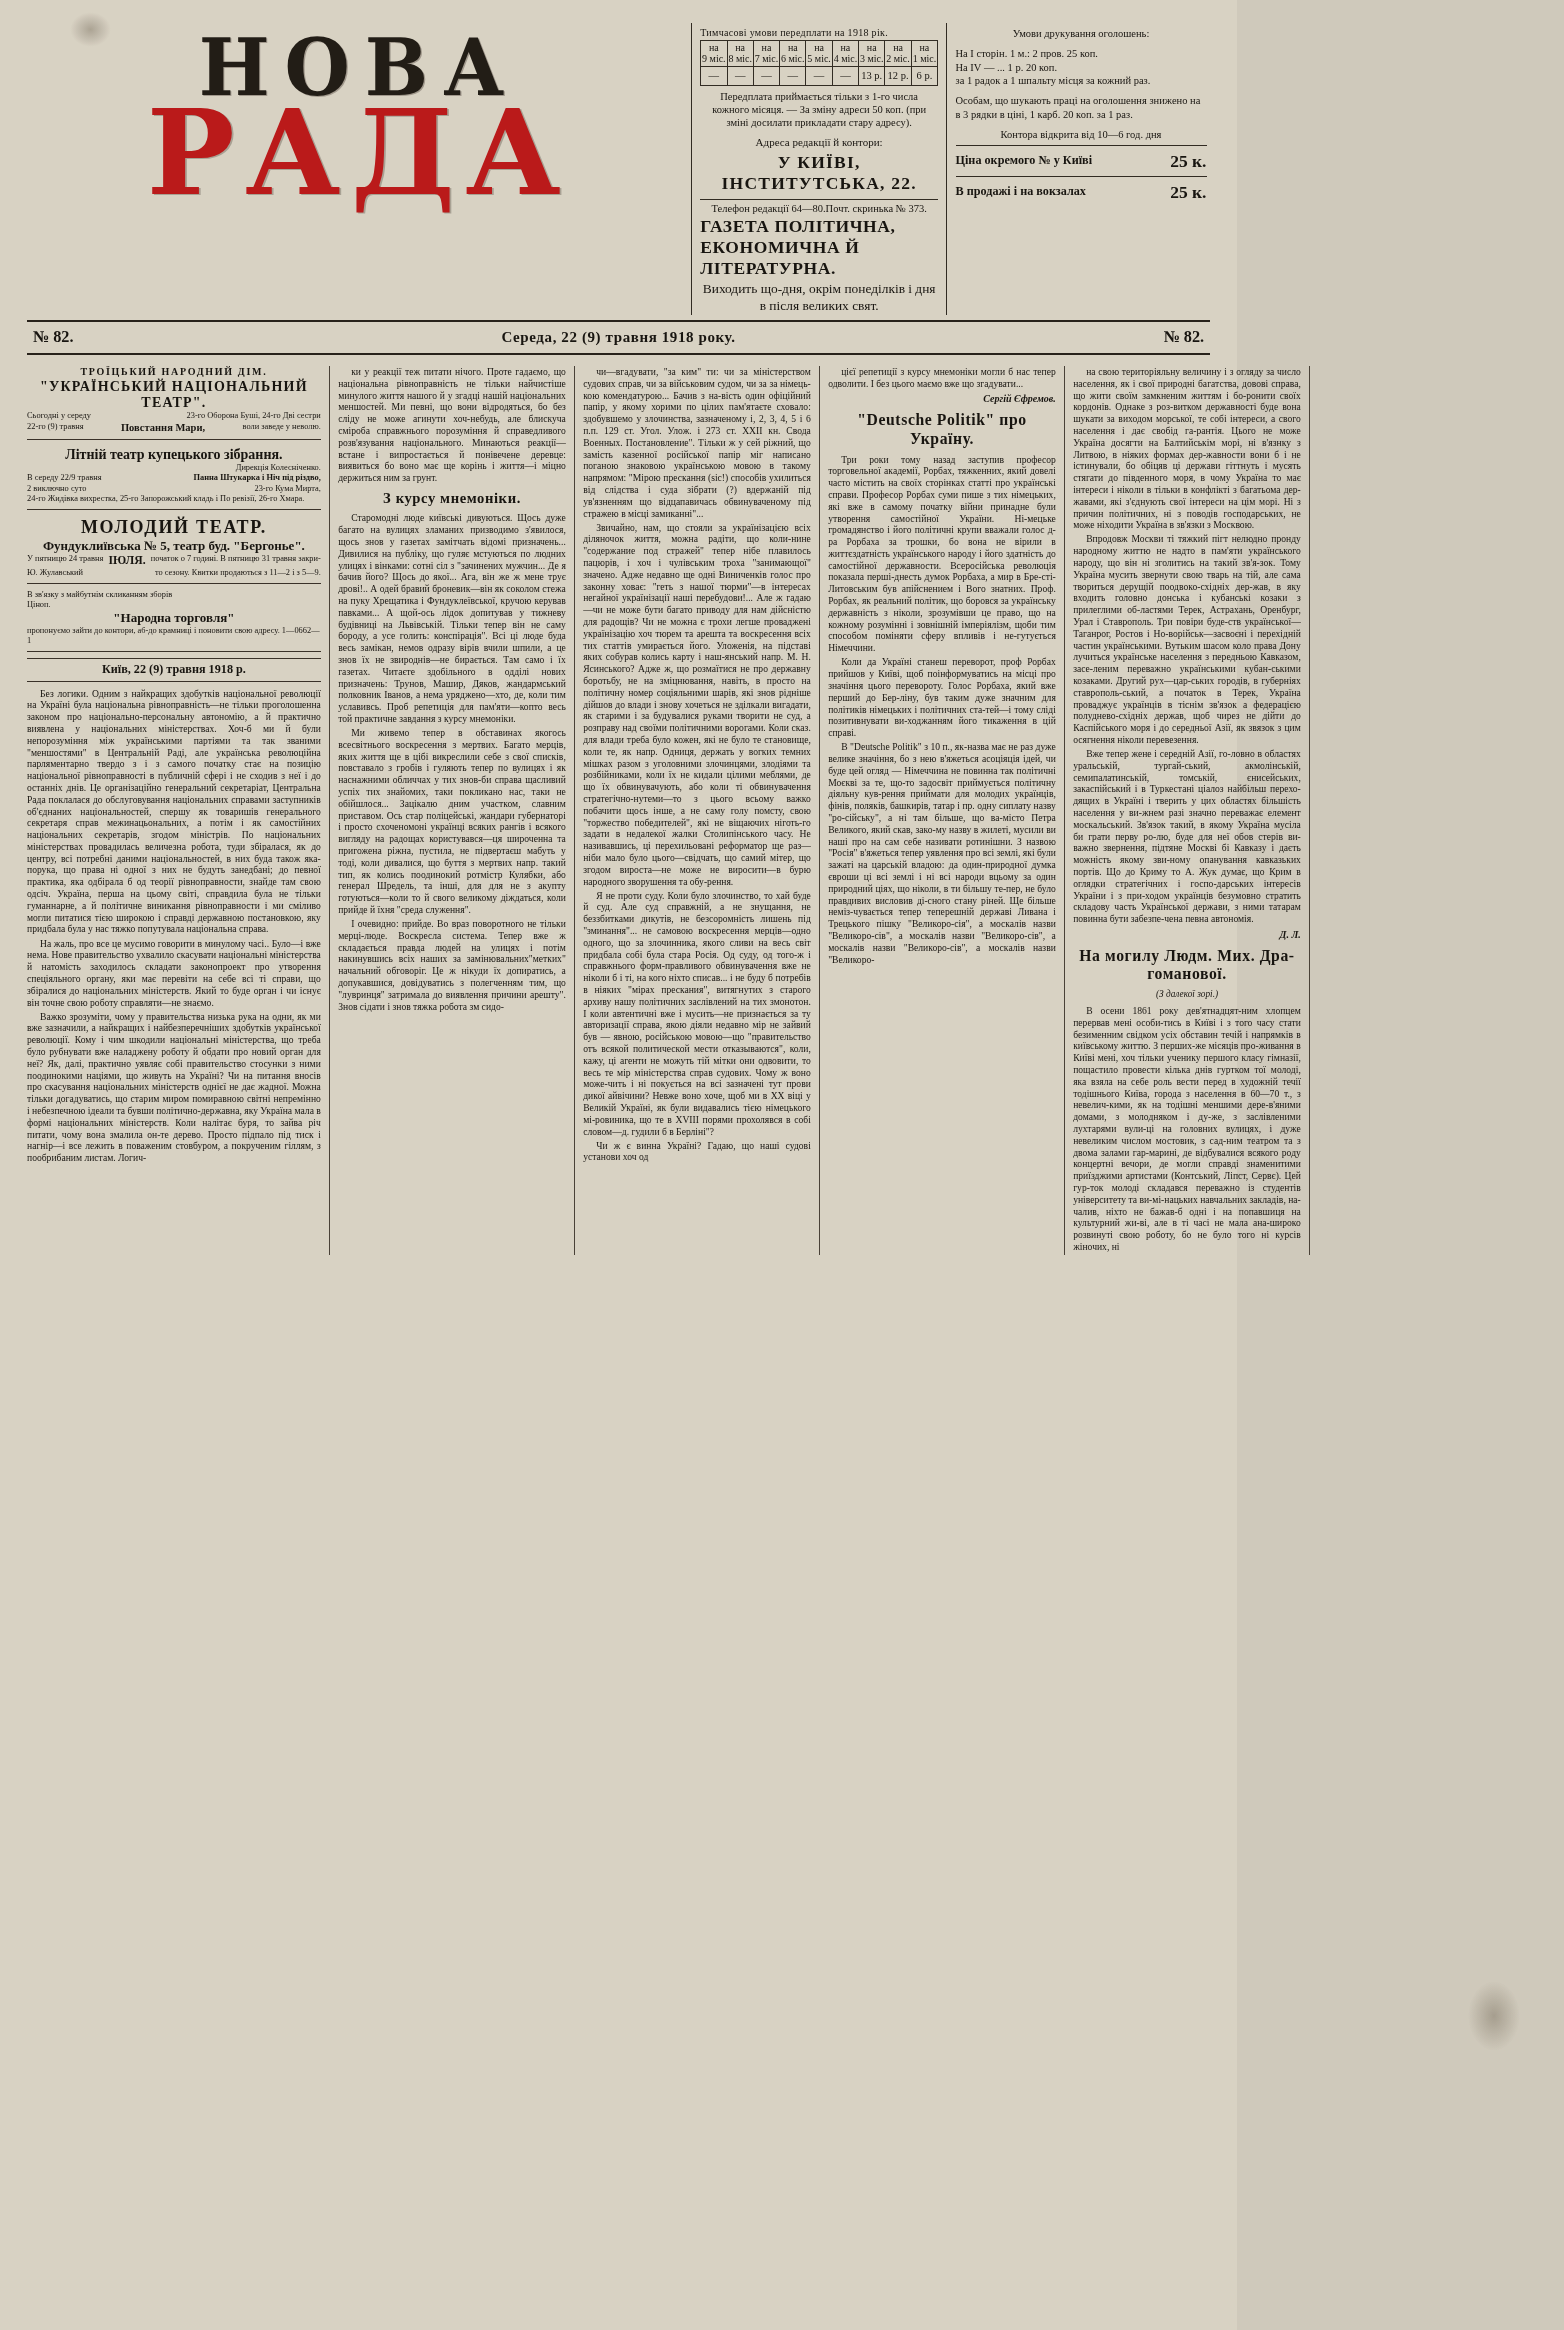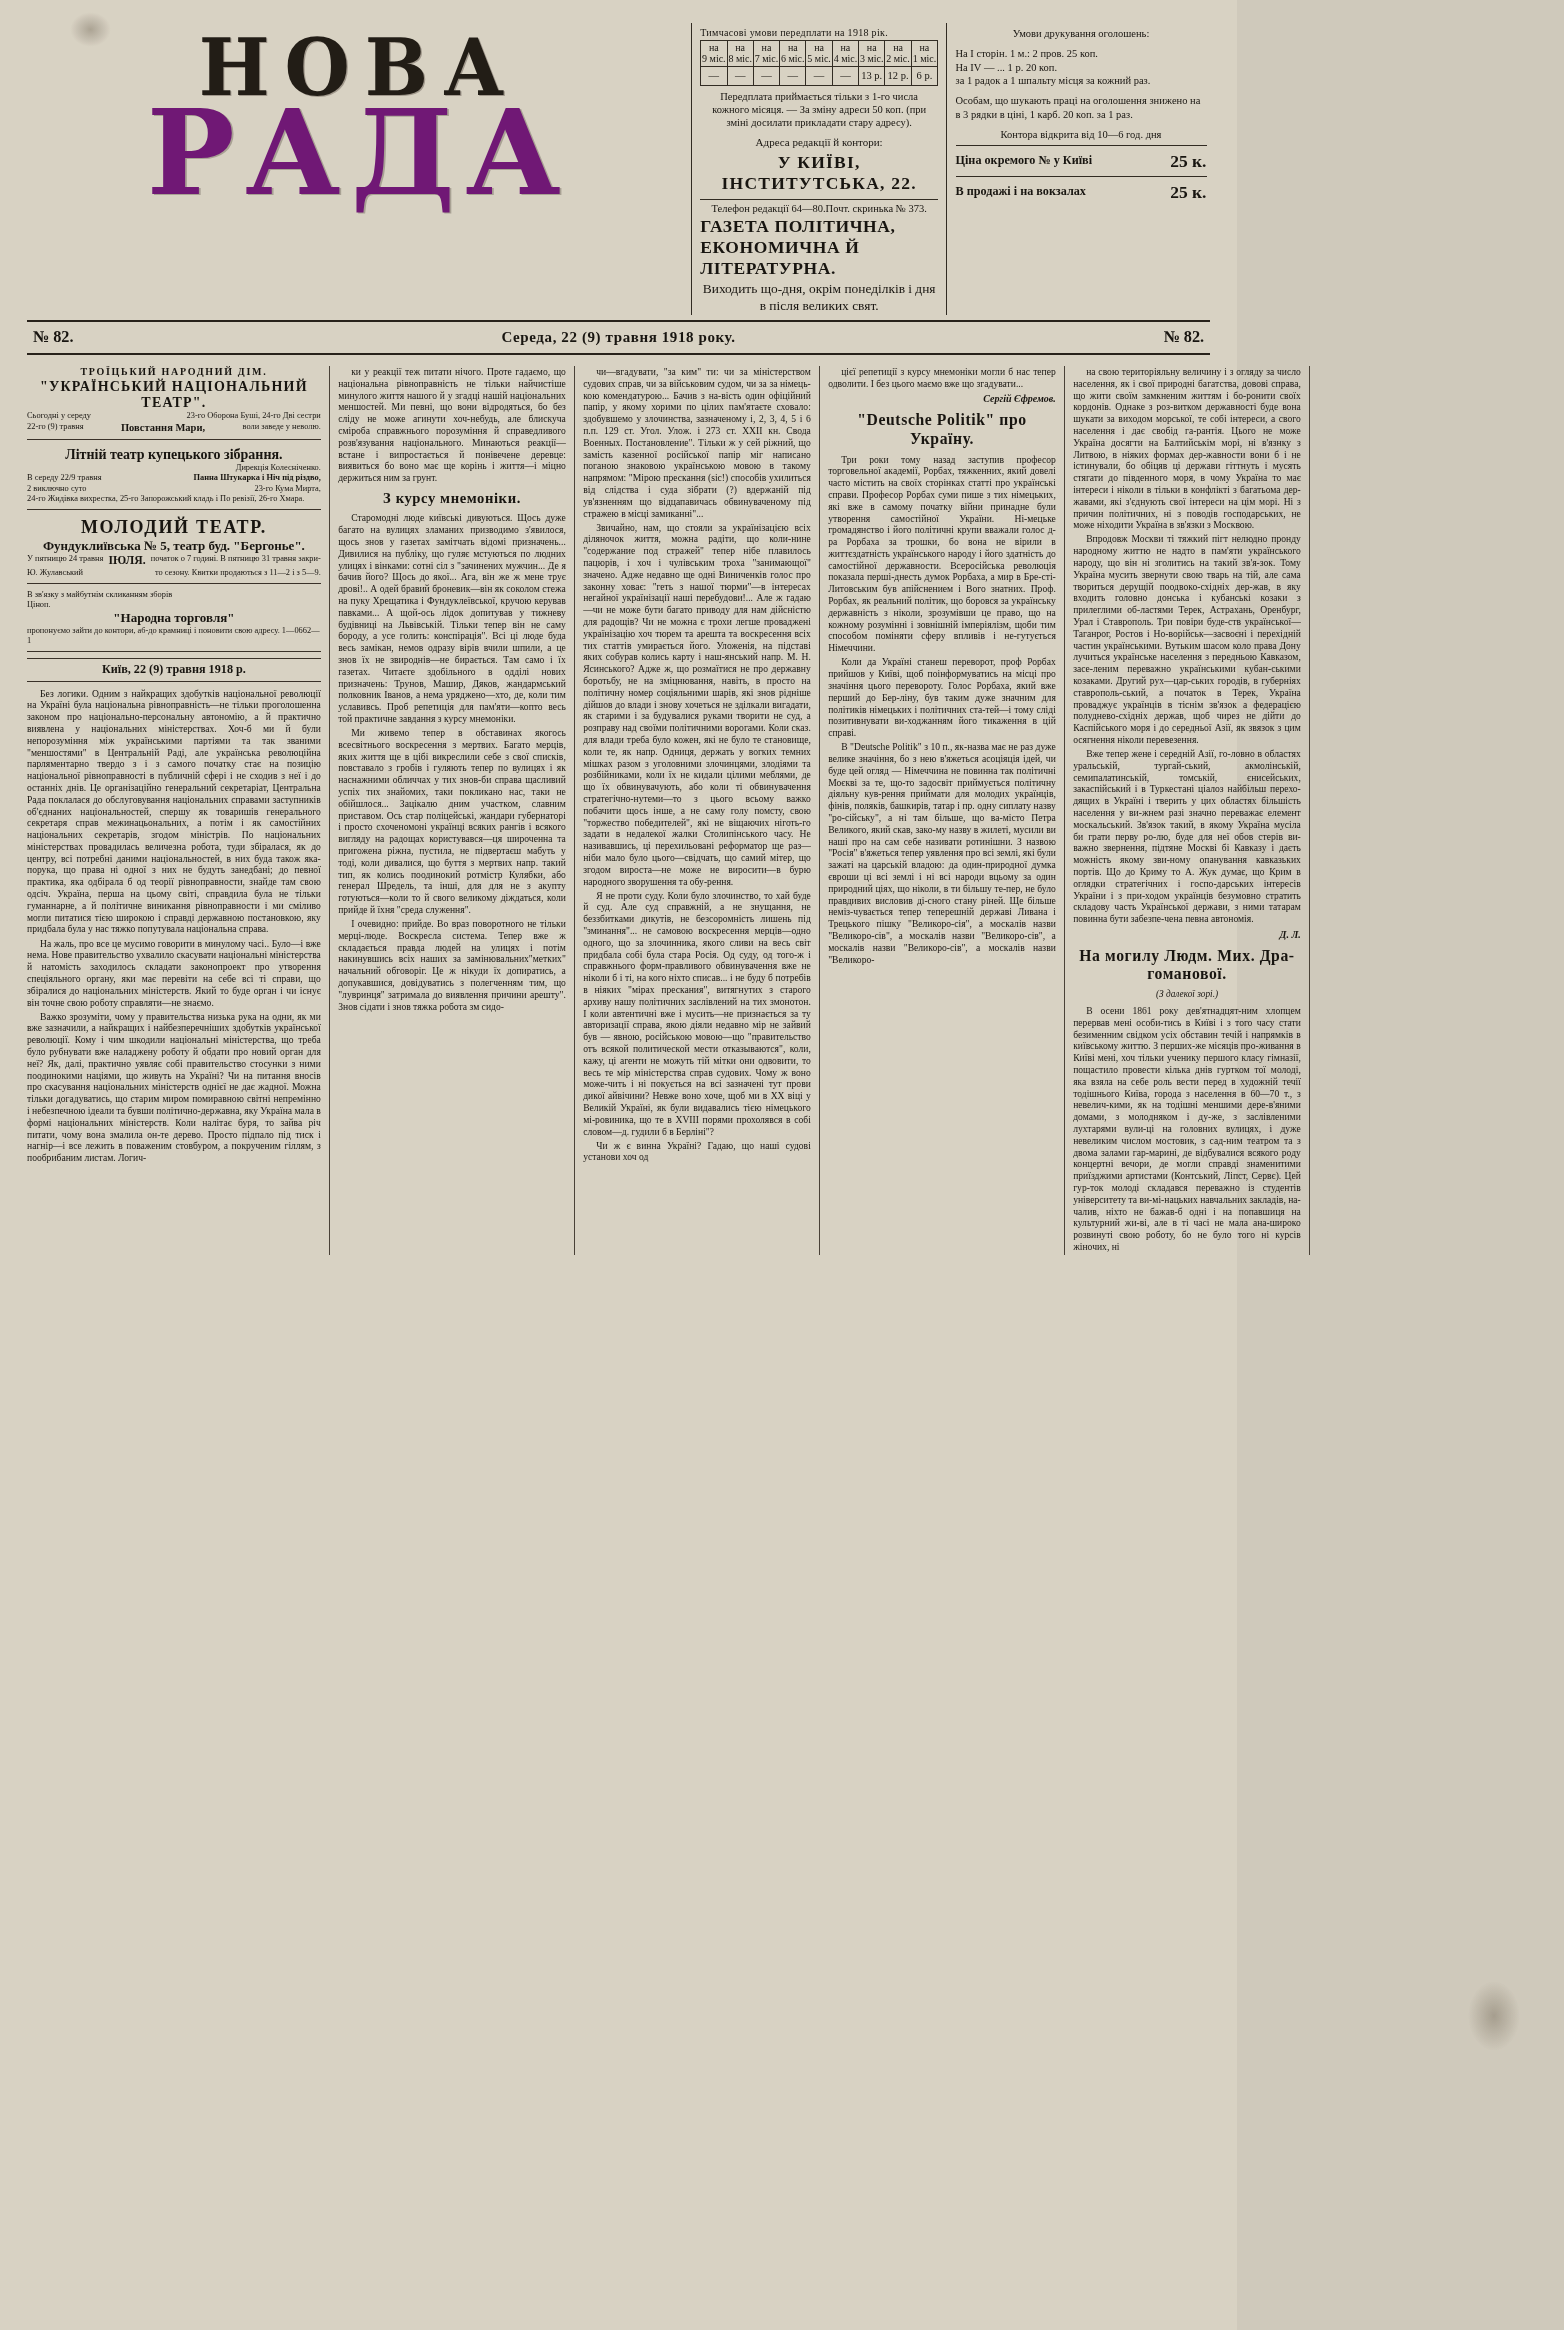--- a/index.html
+++ b/index.html
@@ -40,21 +40,21 @@
     color:#241f18;
     text-shadow:1.2px 0.6px 0 rgba(60,50,40,.35);
   }
   .logo .rada{
     font-family:"DejaVu Serif", serif;
     font-weight:bold;
     font-size:117px;
     letter-spacing:10.5px;
     line-height:0.86;
     text-align:center;
-    color:#701a75;
+    color:#b91c1c;
     text-shadow:1.7px 1.2px 0 rgba(60,50,40,.3);
   }
   .mast-mid{
     flex:1 1 auto;
     border-left:1.7px solid #332d24;
     border-right:1.7px solid #332d24;
     padding:3.5px 8.2px 0 8.2px;
     display:flex;
     flex-direction:column;
   }

